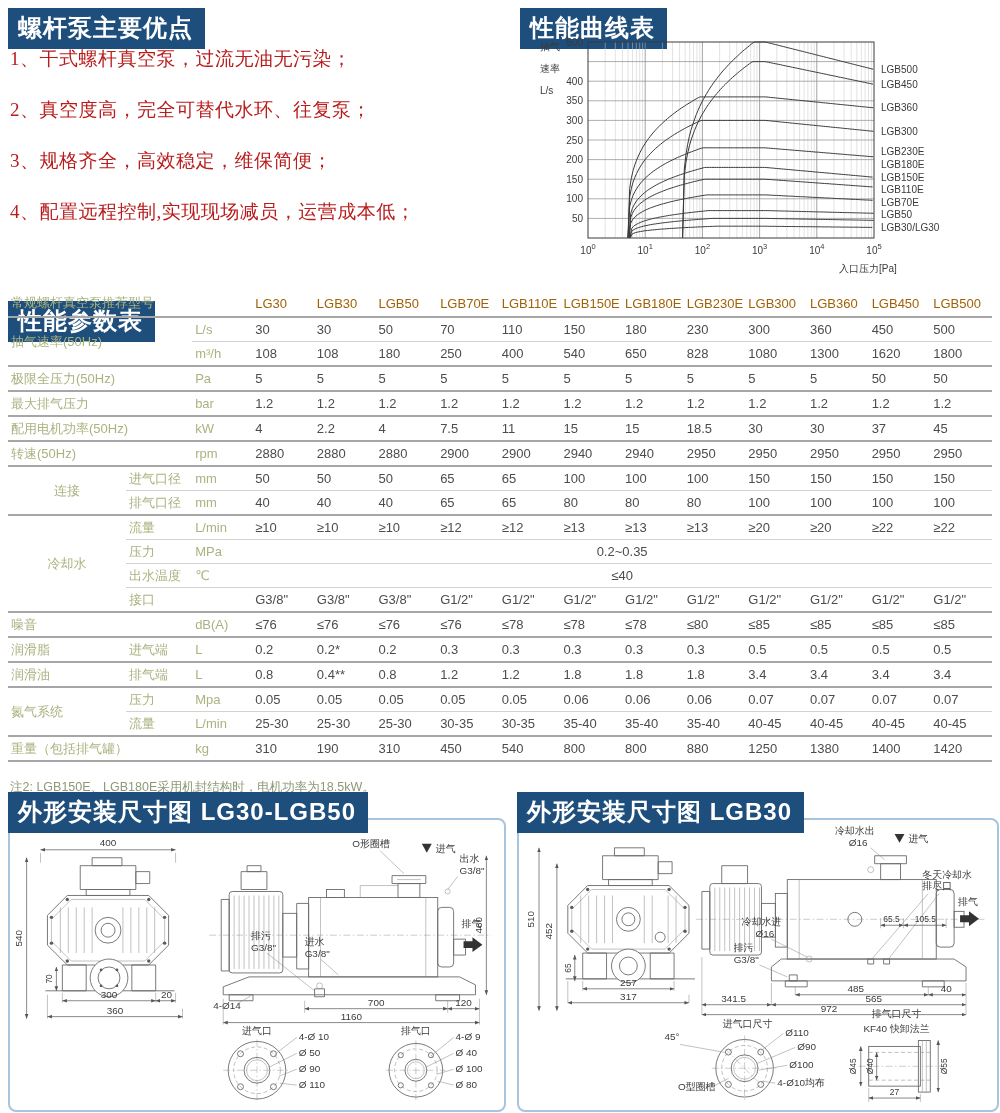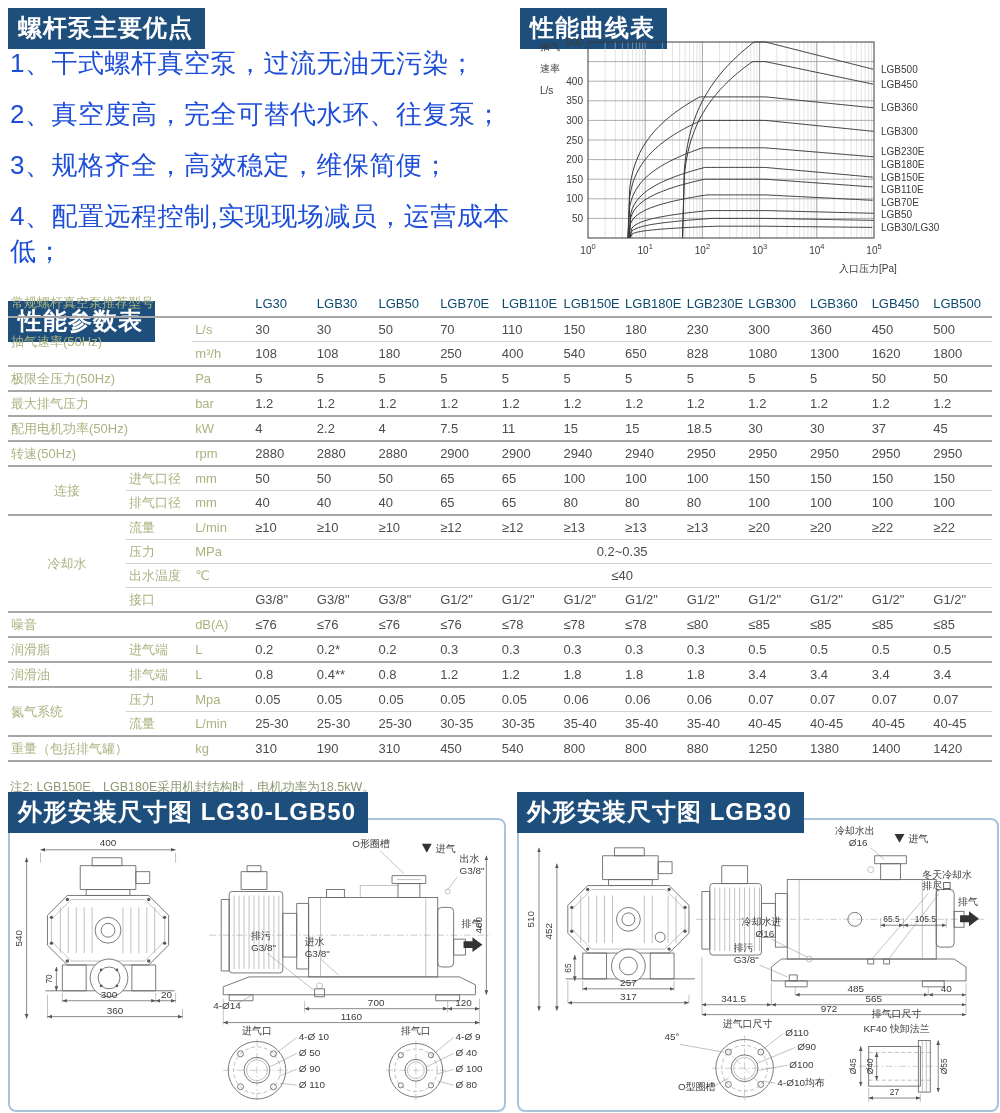--- a/index.html
+++ b/index.html
@@ -3,34 +3,34 @@
 <meta charset="utf-8">
 <style>
   html,body{margin:0;padding:0;background:#fff;}
   body{width:1000px;height:1113px;position:relative;overflow:hidden;
        font-family:"Liberation Sans","DejaVu Sans",sans-serif;}
   .abs{position:absolute;}
   .hdr{position:absolute;background:#1e4e7c;color:#fff;font-weight:bold;
        font-size:24px;padding:4px 12px 5px 10px;letter-spacing:1px;white-space:nowrap;}
   
   #adv-list{position:absolute;left:10px;top:46px;width:505px;}
-  .adv-item{height:51px;font-size:26px;color:#1d4ed8;letter-spacing:.5px;}
+  .adv-item{height:51px;font-size:19px;color:#b91c1c;letter-spacing:.5px;font-family:Liberation Serif, serif;}
   
   #curve-chart{position:absolute;left:528px;top:36px;}
   
   #ptable{border-collapse:collapse;table-layout:fixed;width:984px;}
   #ptable td{height:23px;padding:0 0 0 3px;font-size:13px;white-space:nowrap;overflow:hidden;}
   #ptable tr.head td{height:26px;border:none;}
   #ptable tr.gs td{border-top:2px solid #a6a6a6;}
   #ptable tr.sub td{border-top:1px solid #d2d2d2;}
   #ptable tr.last td{border-bottom:2px solid #a6a6a6;margin-top:8px;}
   #ptable .lbl{color:#a9b37f;}
   #ptable .unit{color:#a9b37f;}
   #ptable .val{color:#4c4c4c;}
-  #ptable .mh{color:#0c4a6e;}
+  #ptable .mh{color:#a16207;}
   #ptable .ctr{text-align:center;padding-left:0;}
   .note{position:absolute;left:10px;font-size:12.5px;color:#8d9973;}
   
   .panel{position:absolute;border:2px solid #a8c4dc;border-radius:8px;background:#fff;}
   svg text{font-family:"Liberation Sans","DejaVu Sans",sans-serif;font-size:10px;fill:#3a3a3a;}
   .tm{text-anchor:middle;} .ts{text-anchor:start;}
   .sm{font-size:8.5px;}
   .dln{stroke:#6a6a6a;stroke-width:.9;fill:none;}
   .dlf{stroke:#6a6a6a;stroke-width:.9;fill:#fff;}
   .thin{stroke:#8f8f8f;stroke-width:.55;fill:none;}

